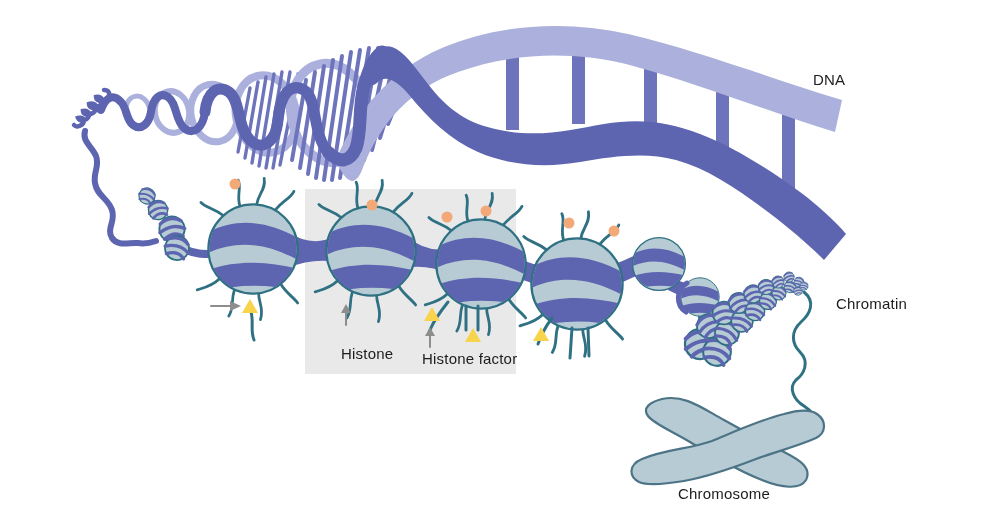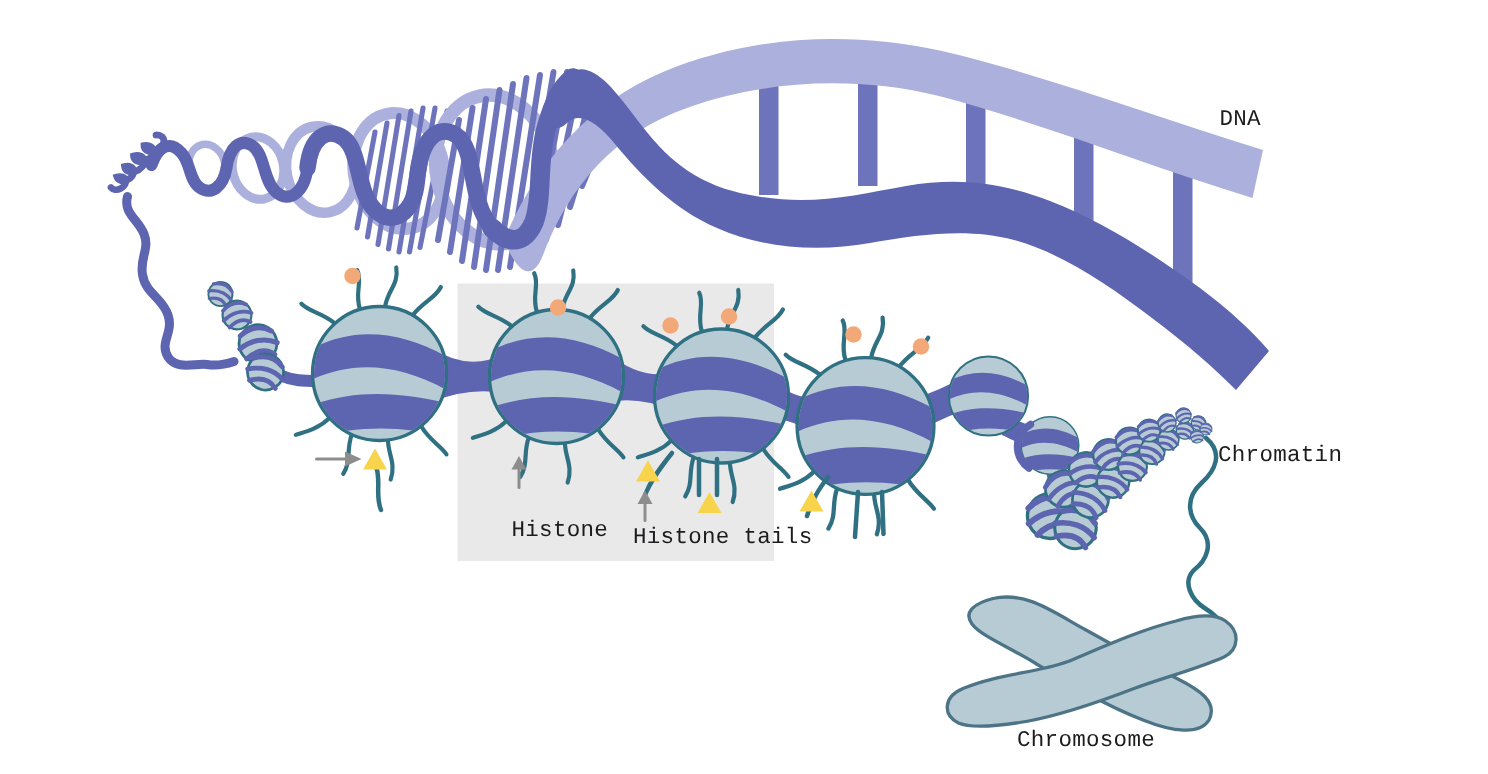--- a/index.html
+++ b/index.html
@@ -7,26 +7,26 @@
     --histone-fill:#b7cbd4; --histone-outline:#2f7183; --tail:#2f7183;
     --factor-orange:#f3a878; --factor-yellow:#f8d34c;
     --highlight-box:#e9e9ea; --arrow:#8d8d8d; --chromosome-outline:#4c7486;
     --text:#1c1c1e; --background:#ffffff;
   }
   html,body{margin:0;padding:0;background:var(--background);}
   .stage{position:relative;width:992px;height:516px;background:var(--background);overflow:hidden;
          font-family:"Liberation Sans",sans-serif;}
   .stage svg{position:absolute;left:0;top:0;}
   .lbl{position:absolute;font-size:15px;line-height:1.2;color:var(--text);
-       letter-spacing:.2px;white-space:nowrap;font-family:Liberation Mono, monospace;}
+       letter-spacing:.2px;white-space:nowrap;}
   #lbl-dna{left:813px;top:71px;}
   #lbl-epi{left:99px;top:298px;}
   #lbl-histone{left:341px;top:345px;}
   #lbl-tails{left:422px;top:350px;}
-  #lbl-chromatin{left:812px;top:295px;}
+  #lbl-chromatin{left:812px;top:295px;padding-left:24px;}
   #lbl-chromosome{left:678px;top:485px;text-align:right;}
   
   .sd{stroke:var(--dna-dark);fill:none;stroke-linecap:round;}
   .sl{stroke:var(--dna-light);fill:none;}
   .fd{fill:var(--dna-dark);}
   .fl{fill:var(--dna-light);}
   .rung{fill:var(--dna-rung);}
   .hatch line{stroke:var(--dna-rung);stroke-linecap:round;}
   .nuc{fill:var(--histone-fill);stroke:var(--histone-outline);stroke-width:2.4;}
   .tail path{stroke:var(--tail);stroke-width:3;fill:none;stroke-linecap:round;}
@@ -252,17 +252,17 @@
     <path class="gah" d="M341,313 L346,304 L351,313 Z"></path>
   </g>
   <g>
     <path class="ga" d="M430,347 V335"></path>
     <path class="gah" d="M425,336 L430,327 L435,336 Z"></path>
   </g>
 </svg>
 
 <div class="lbl" id="lbl-dna">DNA</div>
 <div class="lbl" id="lbl-histone">Histone</div>
-<div class="lbl" id="lbl-tails">Histone tails</div>
+<div class="lbl" id="lbl-tails">Histone factor</div>
 <div class="lbl" id="lbl-chromatin">Chromatin</div>
 <div class="lbl" id="lbl-chromosome">Chromosome</div>
 
 </div>
 
 </body></html>

